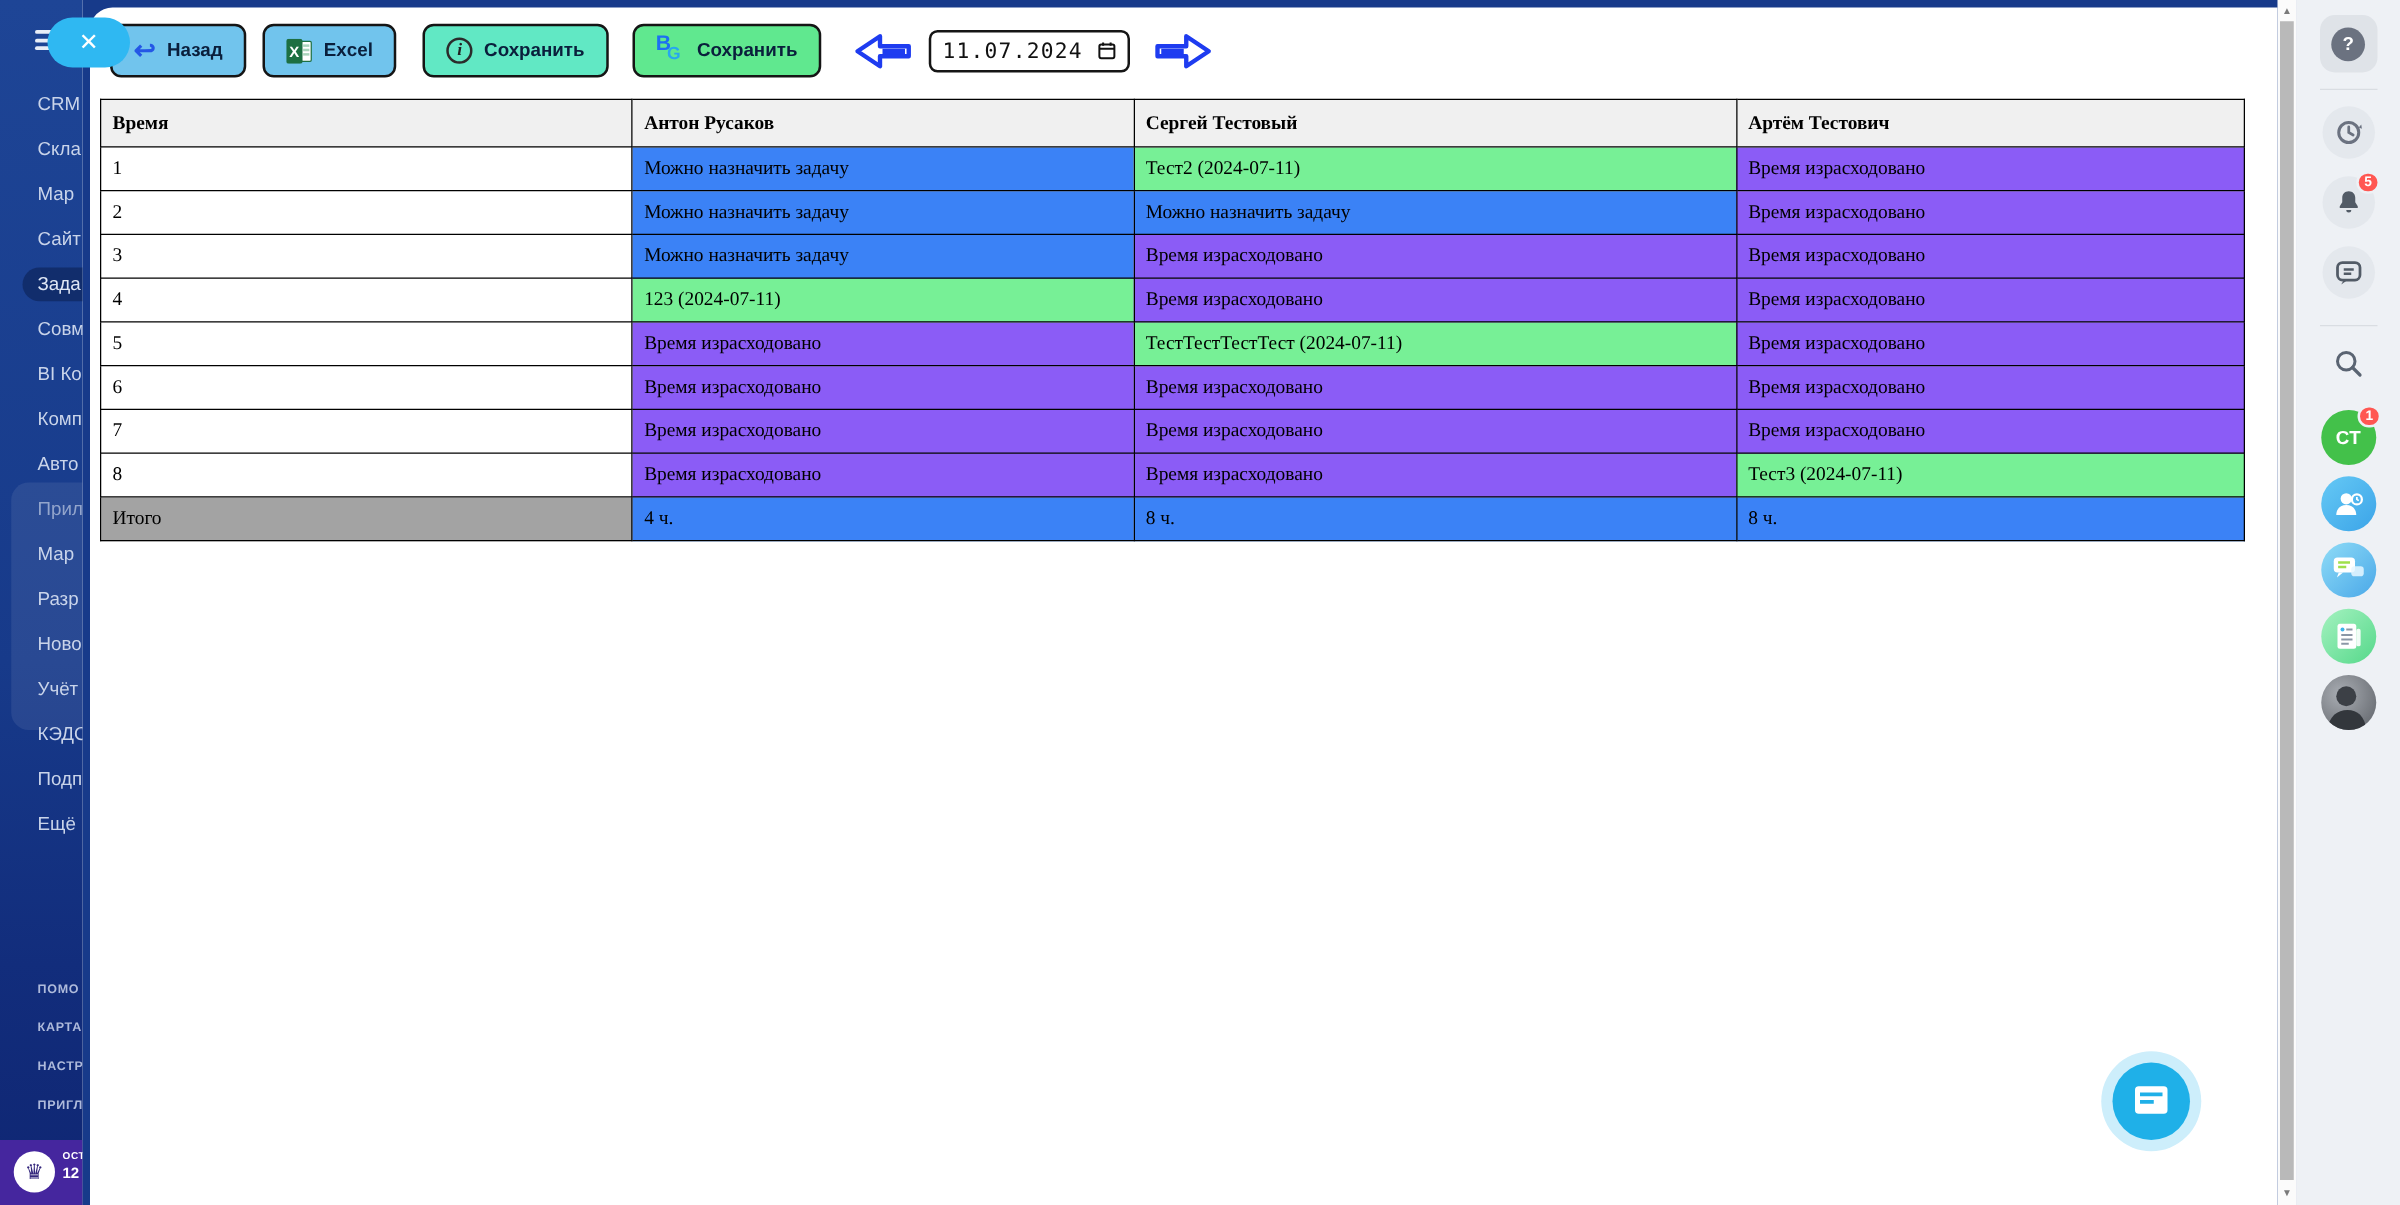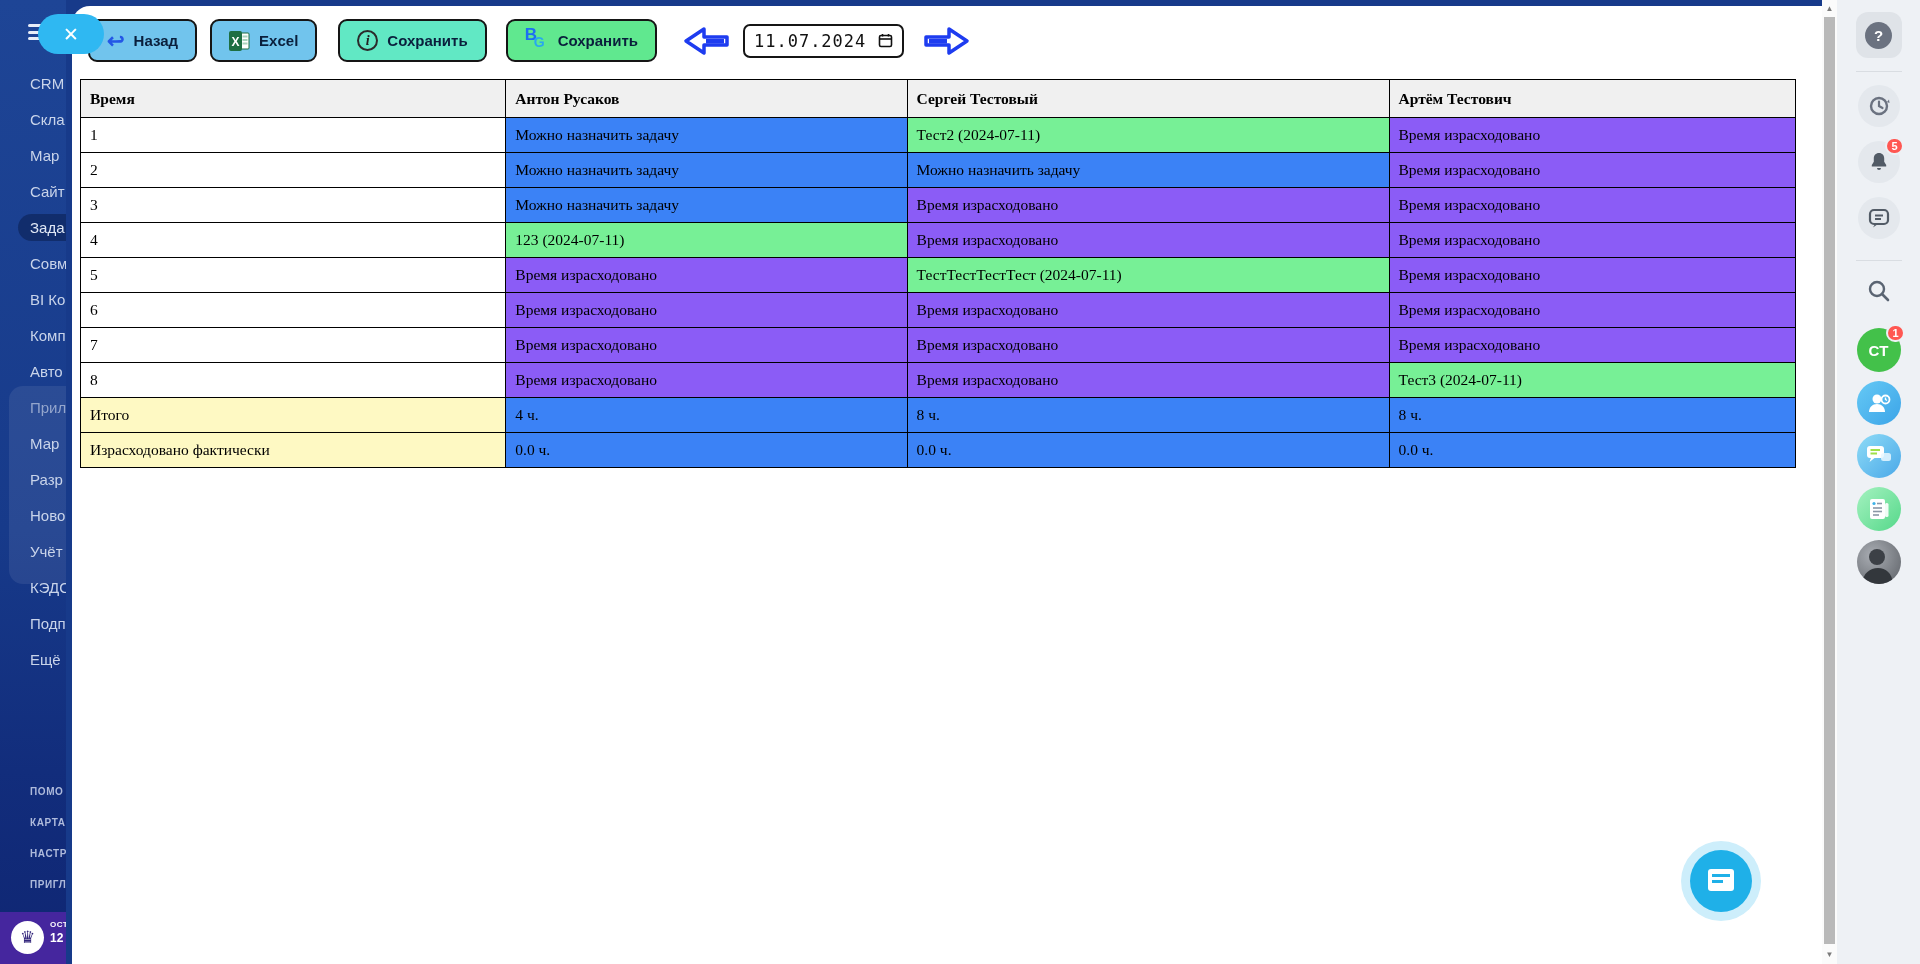--- a/index.html
+++ b/index.html
@@ -53,21 +53,21 @@
     border-radius:7px; padding:5px 9px; font-family:"DejaVu Sans Mono",monospace; font-size:17px;
     letter-spacing:1px; color:#111; cursor:text; background:#fff; }
 
   
   table.sched { border-collapse:collapse; width:calc(100% - 34px); margin:17px 24px 0 8px;
     font-family:"Liberation Serif","DejaVu Serif",serif; font-size:15.5px; color:#000; table-layout:fixed; }
   .sched th, .sched td { border:1px solid #000; padding:2px 9px; text-align:left; height:35px; font-weight:normal; }
   .sched th { background:#f0f0f0; font-weight:bold; height:38px; }
   .col-time { width:24.8%; } .col-a { width:23.4%; } .col-s { width:28.1%; } .col-r { width:23.7%; }
   .c-blue { background:#3b82f6; } .c-green { background:#77f096; } .c-pink { background:#8b5cf6; }
-  .row-lab { background:#fef9c3; font-weight:bold; }
+  .row-lab { background:#a3a3a3; font-weight:bold; }
 
   
   .vscroll { position:absolute; right:0; top:0; width:15px; height:964px; background:#fbfbfb; z-index:4; }
   .vscroll .arrow { position:absolute; left:0; width:15px; height:15px; color:#7a7a7a; font-size:8px;
     display:flex; align-items:center; justify-content:center; cursor:pointer; }
   .vscroll .thumb { position:absolute; left:2px; top:17px; bottom:20px; width:11px; background:#b9b9b9; cursor:grab; }
 
   
   .fab { position:absolute; right:70px; bottom:52px; width:62px; height:62px; border-radius:50%;
     background:#1fb0e8; box-shadow:0 0 0 9px #cdeefb; display:flex; align-items:center; justify-content:center; cursor:pointer; }
@@ -258,26 +258,20 @@
             <td class="c-green">Тест3 (2024-07-11)</td>
           </tr>
         </tbody>
       <tbody>
         <tr>
           <td class="row-lab">Итого</td>
           <td class="c-blue">4 ч.</td>
           <td class="c-blue">8 ч.</td>
           <td class="c-blue">8 ч.</td>
         </tr>
-        <tr>
-          <td class="row-lab">Израсходовано фактически</td>
-          <td class="c-blue">0.0 ч.</td>
-          <td class="c-blue">0.0 ч.</td>
-          <td class="c-blue">0.0 ч.</td>
-        </tr>
       </tbody>
     </table>
 
     <div class="fab">
       <svg width="28" height="26" viewBox="0 0 28 26">
           <rect x="1" y="1" width="26" height="22" rx="3" fill="#fff"></rect>
           <rect x="5" y="6" width="18" height="3" fill="#1fb0e8"></rect>
           <rect x="5" y="12" width="11" height="3" fill="#1fb0e8"></rect>
         </svg>
     </div>

